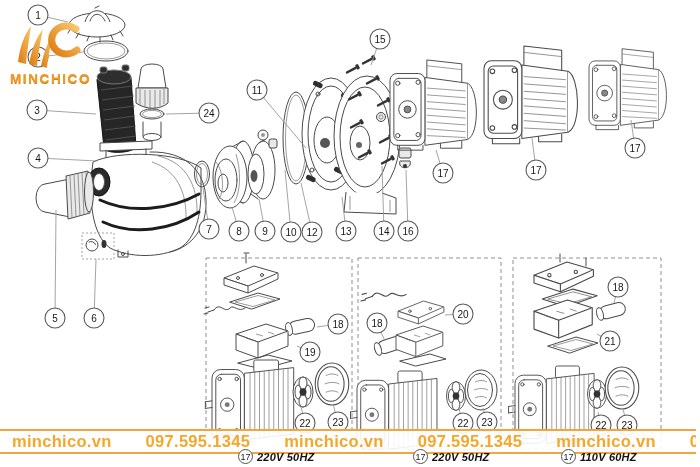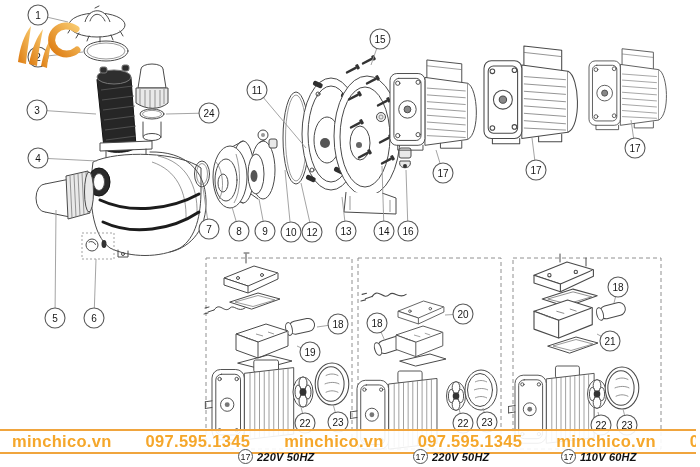--- a/index.html
+++ b/index.html
@@ -486,20 +486,21 @@
       <linearGradient id="lg" x1="0" y1="1" x2="1" y2="0">
         <stop offset="0" stop-color="#dd7a10"></stop>
         <stop offset="1" stop-color="#f8c96d"></stop>
       </linearGradient>
     </defs>
     <path fill="url(#lg)" d="M8,42 C10,27 14,15 21,6 C19,21 17,32 16,44 Z"></path>
     <path fill="url(#lg)" d="M19,44 C22,28 27,17 33,9 C30,24 28,35 27,46 Z"></path>
     <path fill="url(#lg)" d="M31,46 C34,32 37,24 42,17 C40,30 38,38 37,48 Z"></path>
     <path fill="none" stroke="url(#lg)" stroke-width="7" stroke-linecap="round" d="M66,9 A15,14 0 1 0 67,30"></path>
   </svg>
+  <div class="logo-text">MINCHICO</div>
 </div>
 
 <div class="footer">
   <span>minchico.vn</span>
   <span>097.595.1345</span>
   <span>minchico.vn</span>
   <span>097.595.1345</span>
   <span>minchico.vn</span>
   <span>097.595.1345</span>
 </div>

